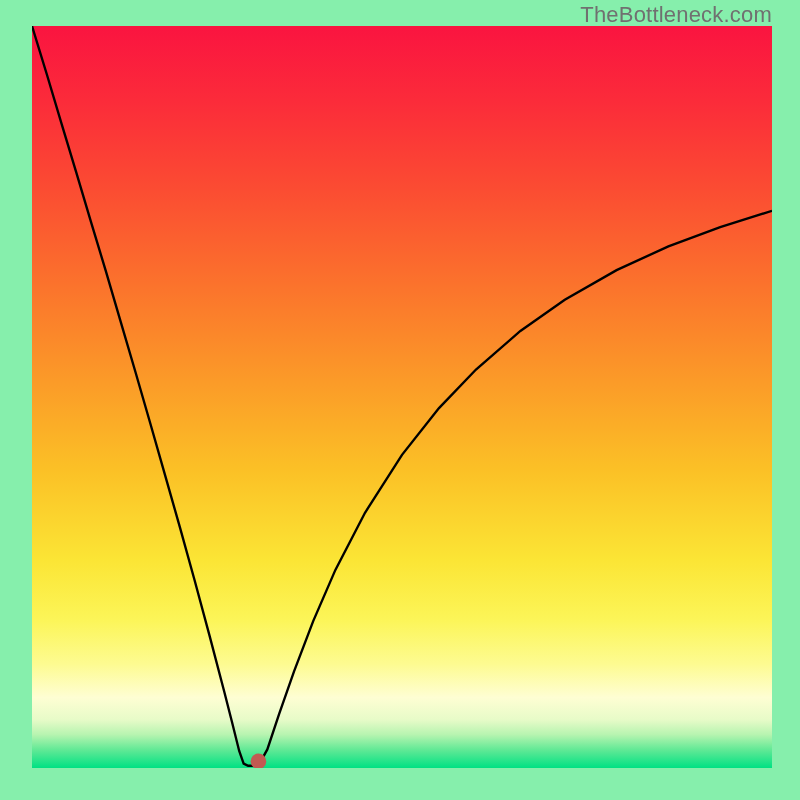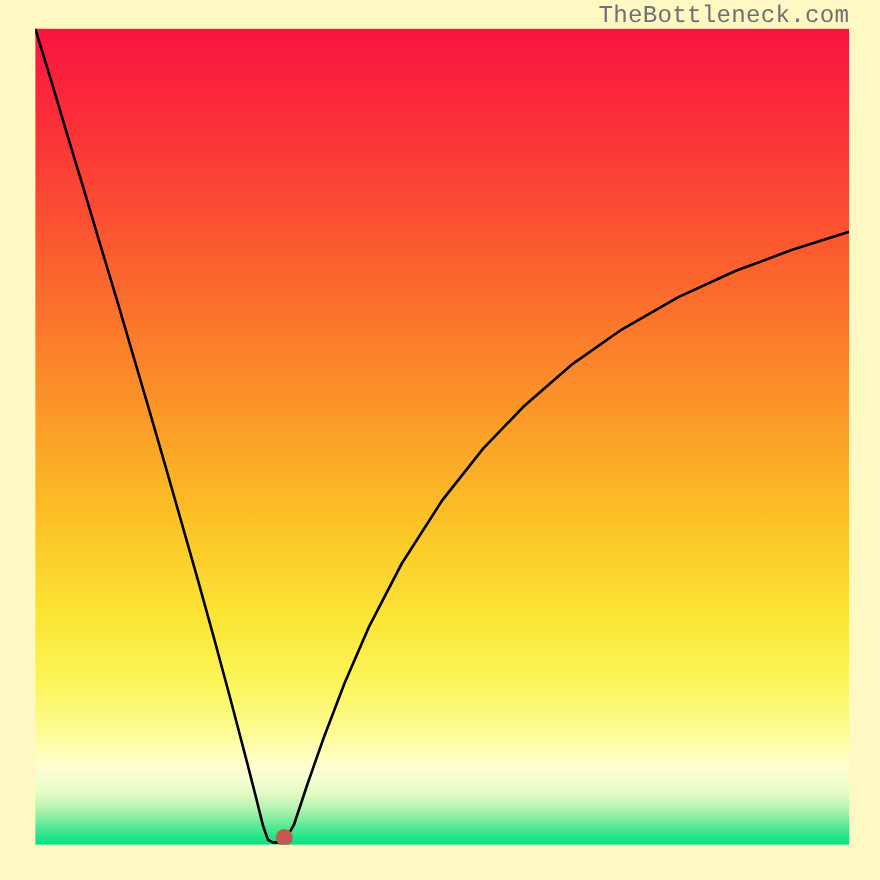--- a/index.html
+++ b/index.html
@@ -8,22 +8,21 @@
     width: 800px;
     height: 800px;
     background: #000;
     font-family: Arial, Helvetica, sans-serif;
     overflow: hidden;
   }
   .frame {
     position: relative;
     width: 800px;
     height: 800px;
-    background: #fef9c3;
-    font-family: Liberation Mono, monospace;
+    background: #86efac;
   }
   .watermark {
     position: absolute;
     top: 2px;
     right: 28px;
     color: #707070;
     font-size: 22px;
     font-weight: 500;
     letter-spacing: 0.2px;
   }

